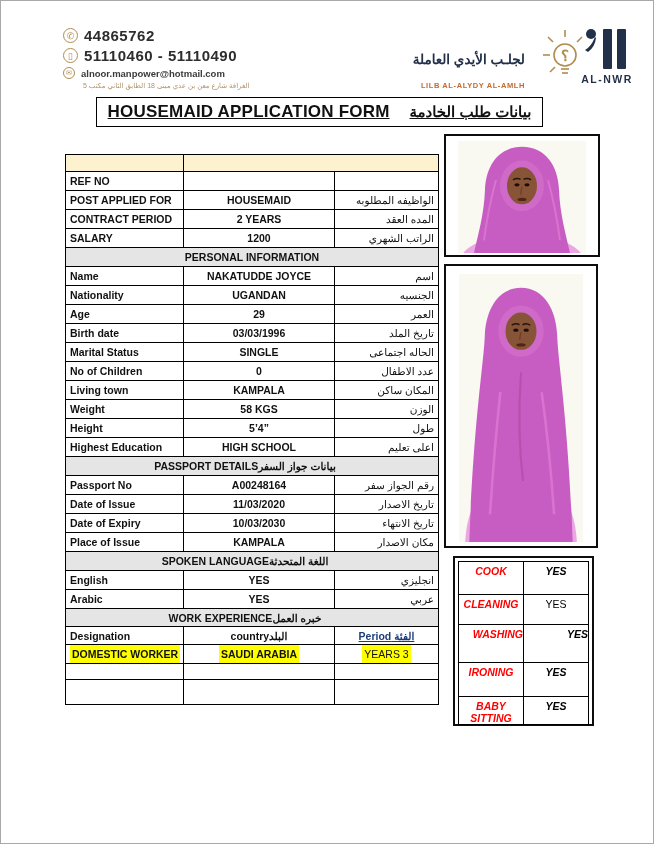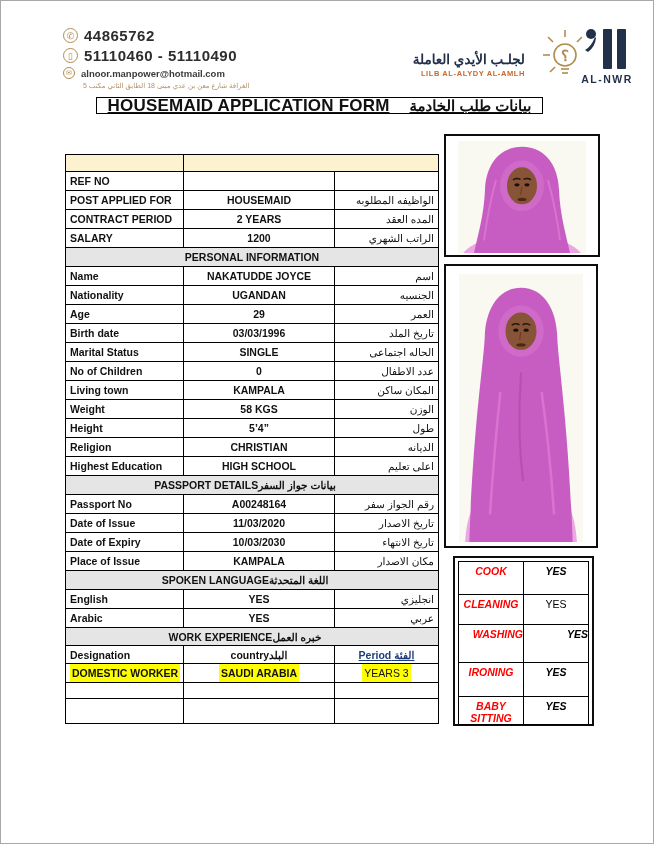--- a/index.html
+++ b/index.html
@@ -19,25 +19,25 @@
   }
   .ic.sm { width:12px; height:12px; font-size:7px; }
   .c-num { font-size:15px; font-weight:800; color:#2d2d2d; letter-spacing:.5px; }
   .c-mail { font-size:9.5px; font-weight:700; color:#3a3a3a; }
   .addr { font-size:7px; color:#b29267; margin:1px 0 0 20px; direction:rtl; text-align:left; }
 
   
   .logo { position:absolute; right:16px; top:24px; display:flex; align-items:flex-start; }
   .logo-names { margin-top:26px; text-align:right; }
   .logo-ar { font-size:13.5px; font-weight:700; color:#233049; direction:rtl; }
-  .logo-en { font-size:7.5px; font-weight:700; color:#c46a2e; letter-spacing:.6px; margin-top:2px; }
+  .logo-en { font-size:7.5px; font-weight:700; color:#c46a2e; letter-spacing:.6px; margin-top:14px; }
 
   
   .title-box {
-    position:absolute; left:95px; top:96px; width:447px; height:17px;
+    position:absolute; left:95px; top:96px; width:447px; height:30px;
     border:1.4px solid #000; display:flex; align-items:center; justify-content:center; gap:20px;
   }
   .t-en { font-size:17px; font-weight:800; text-decoration:underline; color:#111; letter-spacing:.2px; }
   .t-ar { font-size:15px; font-weight:800; text-decoration:underline; color:#111; direction:rtl; }
 
   
   table.main {
     position:absolute; left:64px; top:133px; width:373px;
     border-collapse:collapse; table-layout:fixed; border:1.5px solid #000;margin-top:20px;
   }
@@ -205,25 +205,20 @@
           <td class="c-label">Weight</td>
           <td class="c-value">58 KGS</td>
           <td class="c-ar">الوزن</td>
         </tr>
         <tr>
           <td class="c-label">Height</td>
           <td class="c-value">5’4”</td>
           <td class="c-ar">طول</td>
         </tr>
         <tr>
-          <td class="c-label">Religion</td>
-          <td class="c-value">CHRISTIAN</td>
-          <td class="c-ar">الديانه</td>
-        </tr>
-        <tr>
           <td class="c-label">Highest Education</td>
           <td class="c-value">HIGH SCHOOL</td>
           <td class="c-ar">اعلى تعليم</td>
         </tr>
         <tr>
           <td colspan="3" class="sec"><span class="sec-en">PASSPORT DETAILS</span><span class="sec-ar">بيانات جواز السفر</span></td>
         </tr>
         <tr>
           <td class="c-label">Passport No</td>
           <td class="c-value">A00248164</td>

